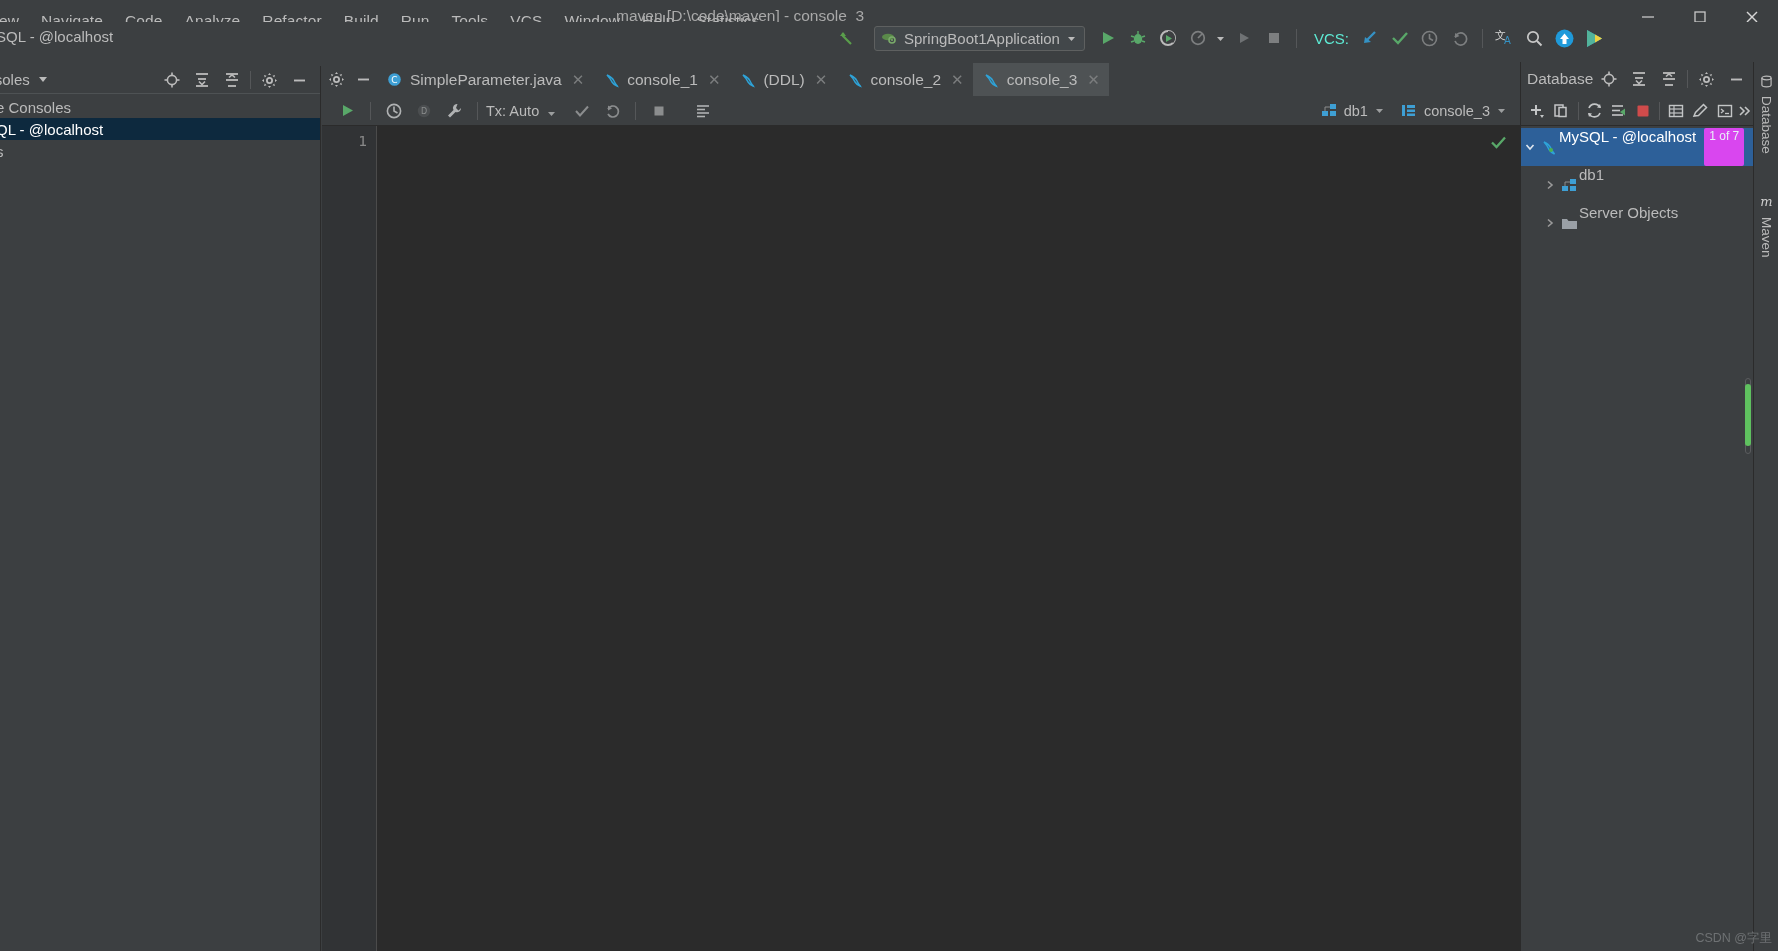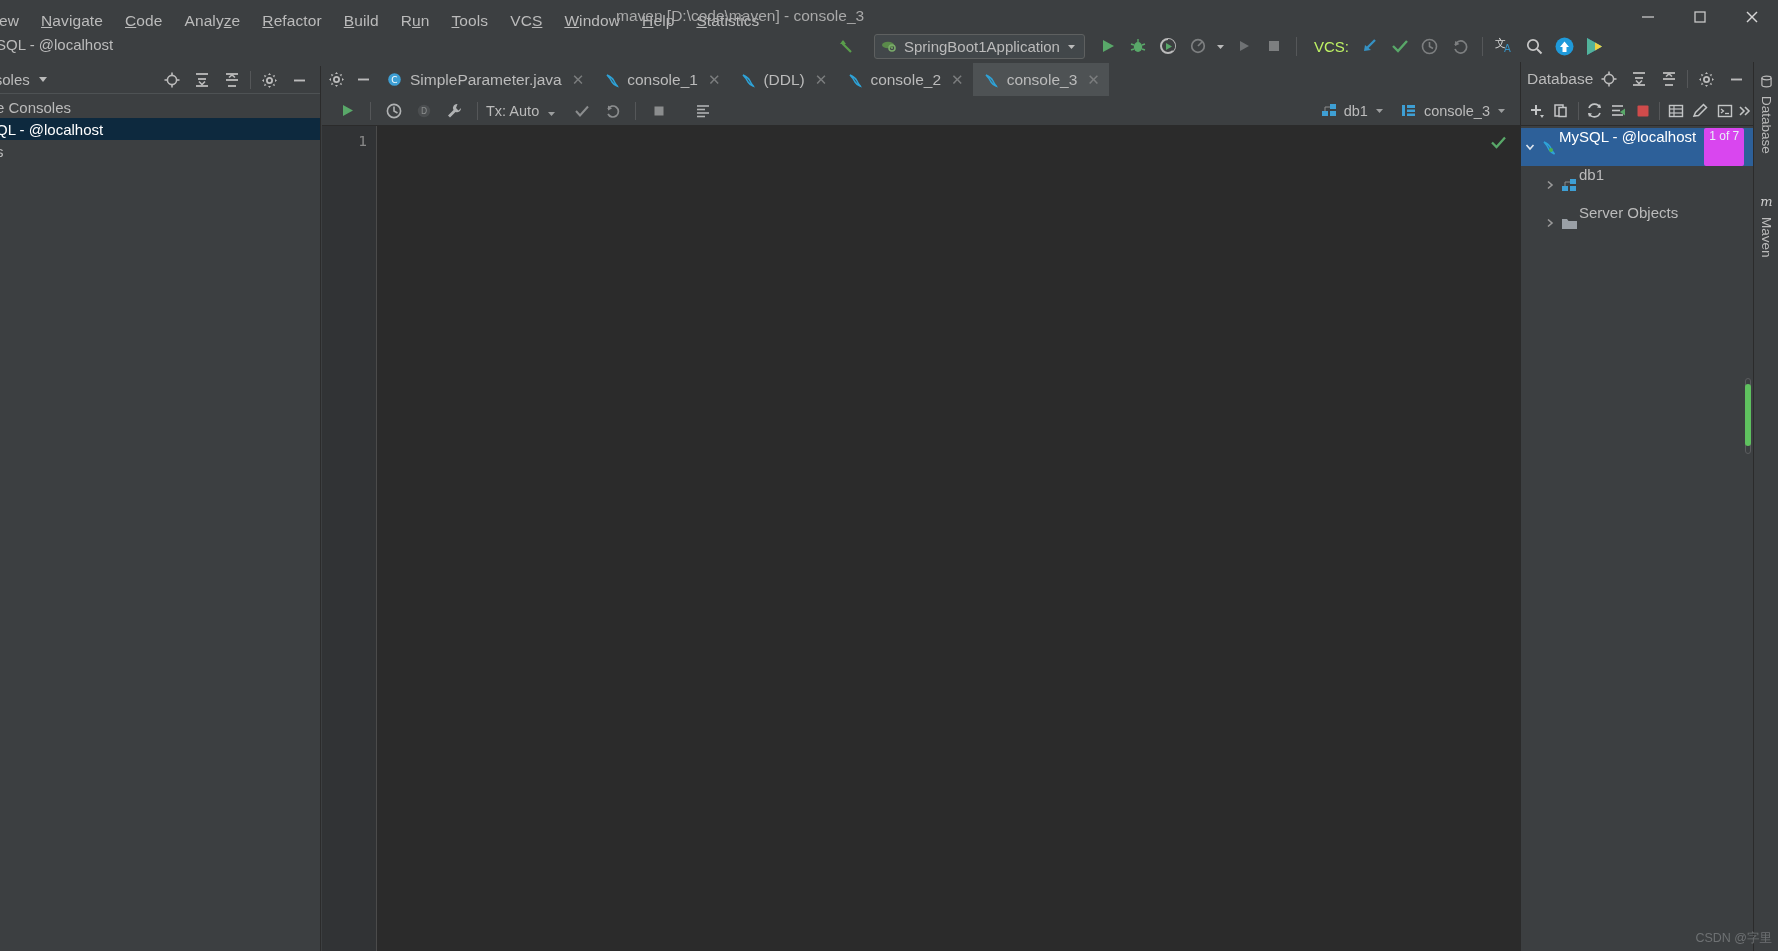--- a/index.html
+++ b/index.html
@@ -34,39 +34,39 @@
     display: flex; align-items: center; justify-content: center;
     color: #c8c8c8; font-size: 15px;
   }
   .win-min { right: 104px; }
   .win-max { right: 52px; }
   .win-close { right: 0px; }
   .win-ctrl svg { display: block; }
 
   
   .toolbar {
-    position: absolute; top: 30px; left: 0; width: 1778px; height: 32px;
+    position: absolute; top: 22px; left: 0; width: 1778px; height: 32px;
     background: #3c3f41; display: flex; align-items: center;
   }
   .tb-left-title {
     position: absolute; left: -4px; top: 6px; font-size: 15px; color: #bbbbbb;
     white-space: nowrap;
   }
   .tb-icons { position: absolute; left: 832px; top: 0; height: 32px; display: flex; align-items: center; gap: 0px; }
   .tb-btn {
     width: 30px; height: 26px; display: flex; align-items: center; justify-content: center;
     cursor: default;
   }
   .runconfig {
     height: 25px; border: 1px solid #5e6060; border-radius: 3px;
     display: flex; align-items: center; padding: 0 7px 0 6px; gap: 6px;
     margin-left: 12px; margin-right: 8px; background: #42474a;
   }
   .runconfig .rc-label { font-size: 15px; color: #bbbbbb; white-space: nowrap; }
-  .vcs-label { font-size: 15px; color: #bef264; margin: 0 6px 0 10px; }
+  .vcs-label { font-size: 15px; color: #5eead4; margin: 0 6px 0 10px; }
   .tb-sep { width: 1px; height: 19px; background: #555759; margin: 0 7px; }
 
   
   .left-panel {
     position: absolute; top: 66px; left: 0; width: 321px; bottom: 0;
     background: #3c3f41; border-right: 1px solid #2b2b2b;
   }
   .lp-header {
     height: 28px; display: flex; align-items: center; position: relative;
     border-bottom: 1px solid #4e5254;

